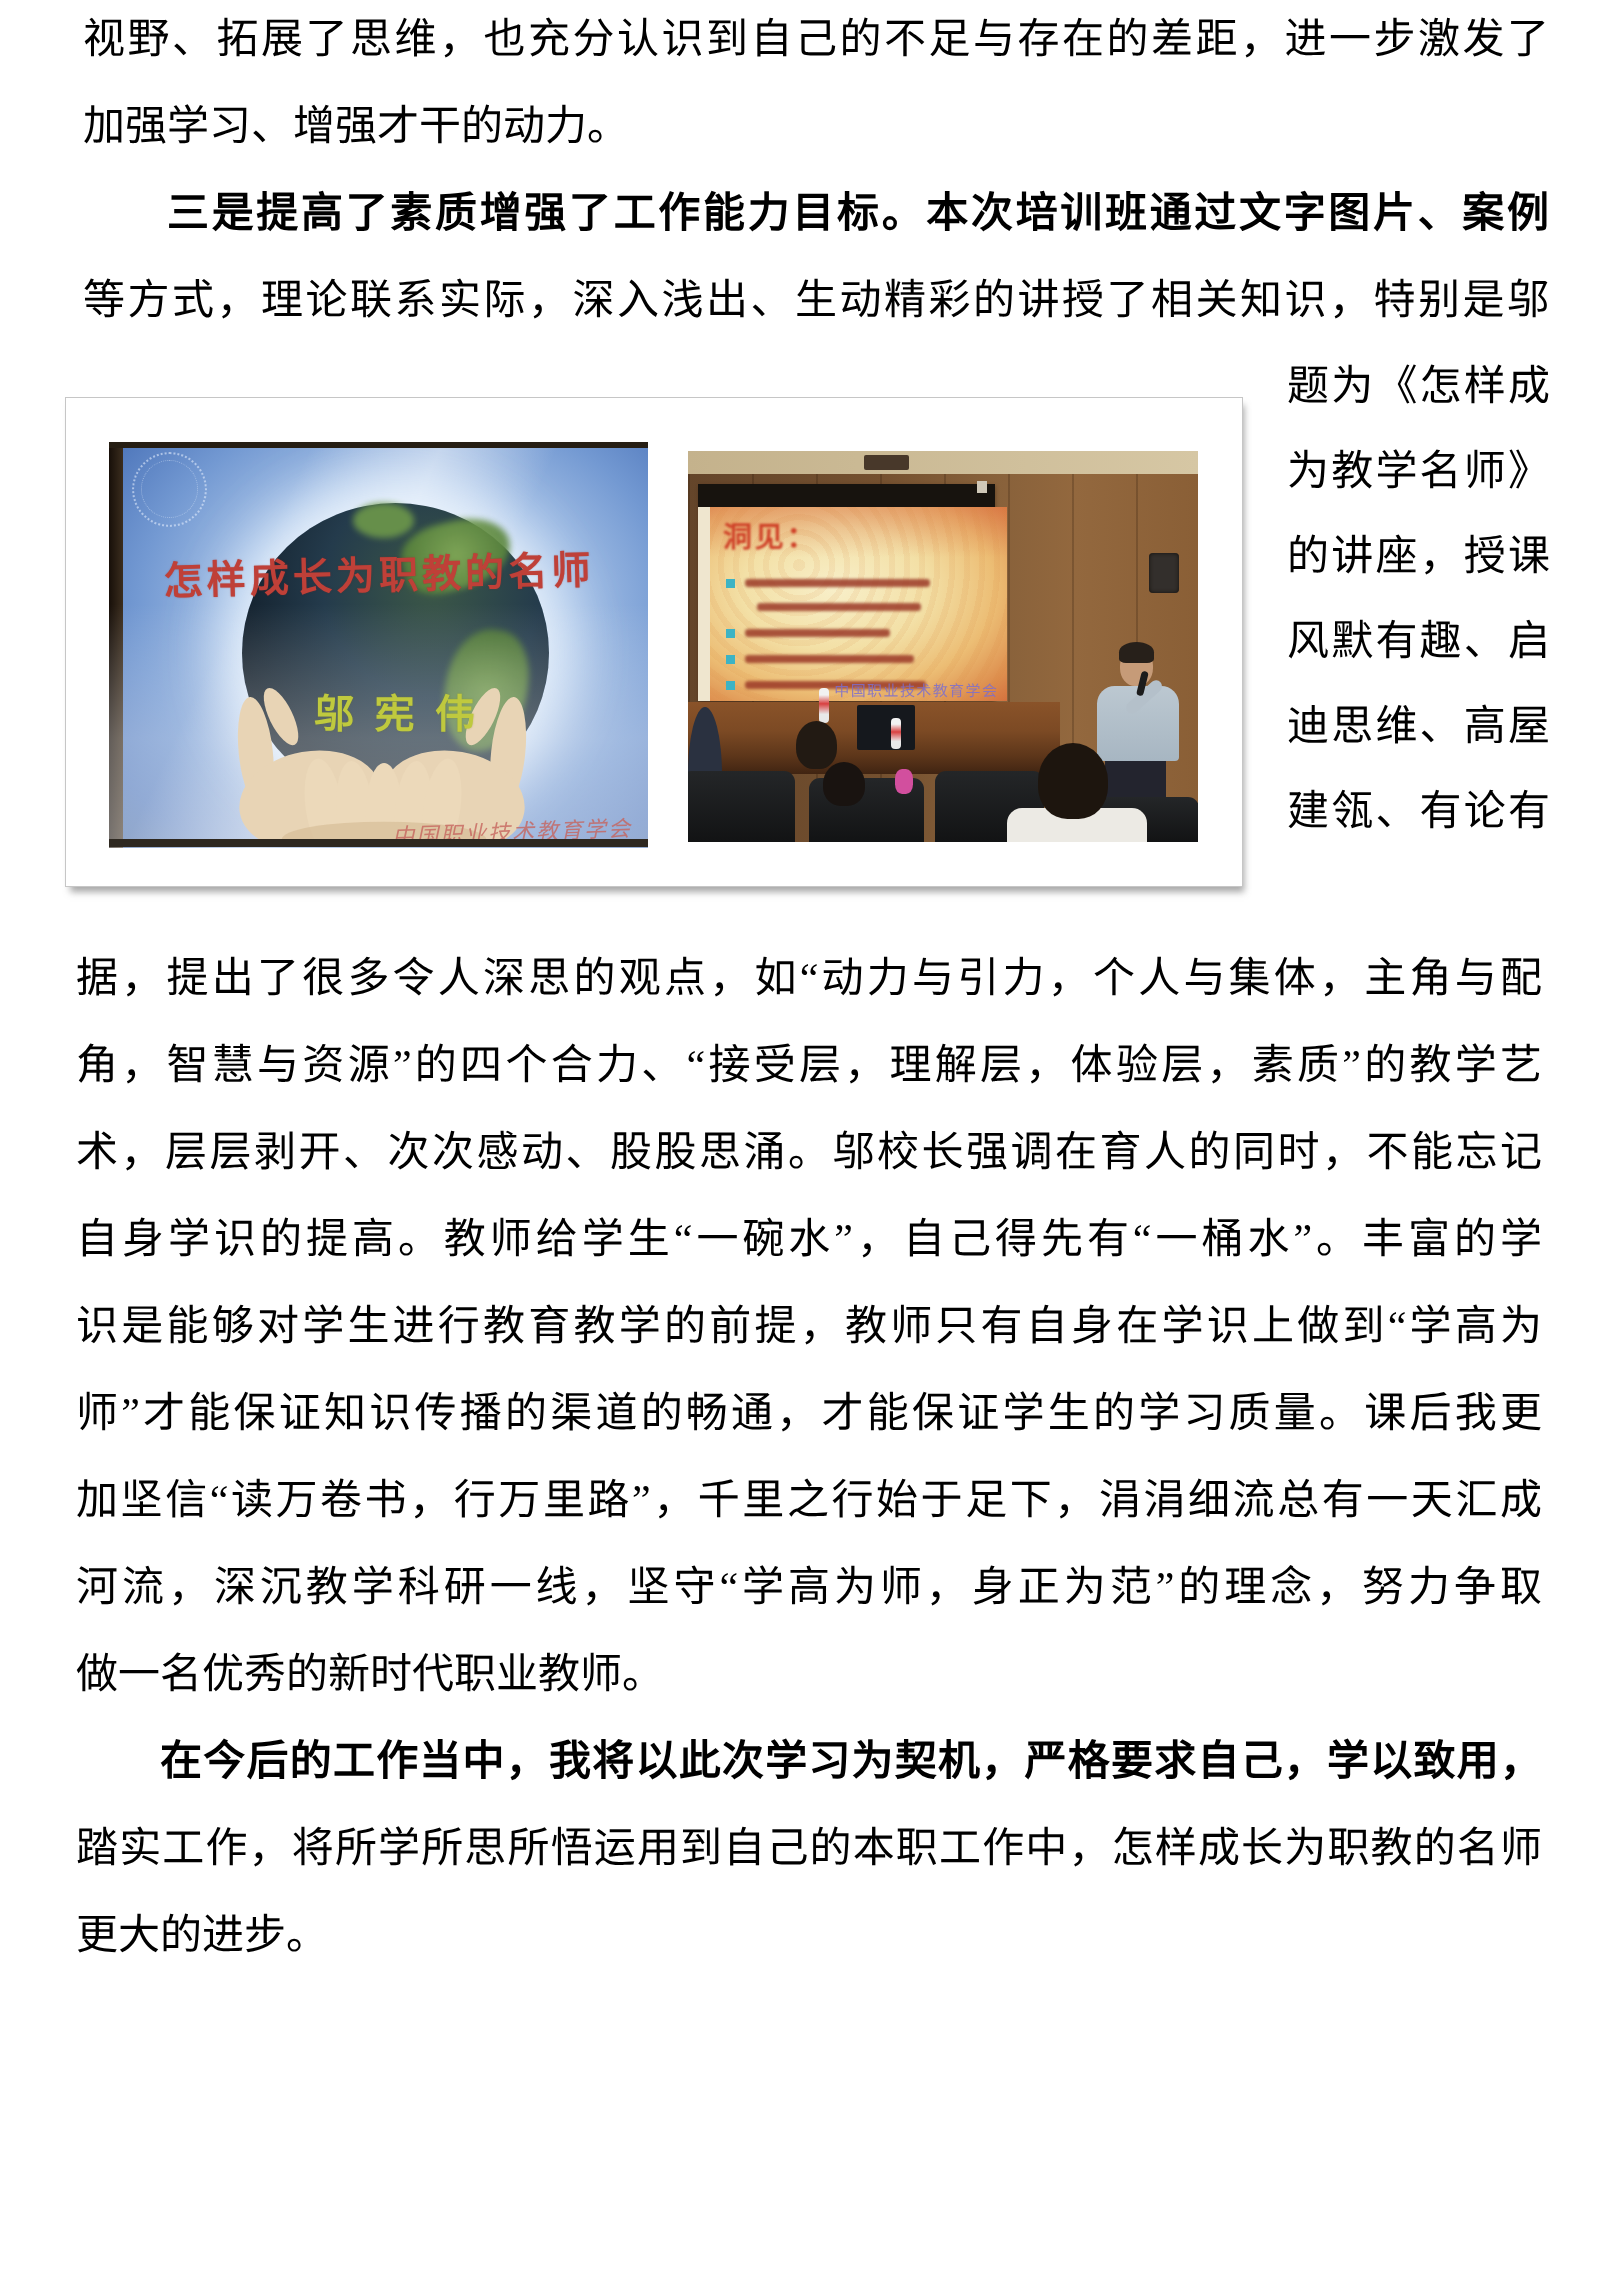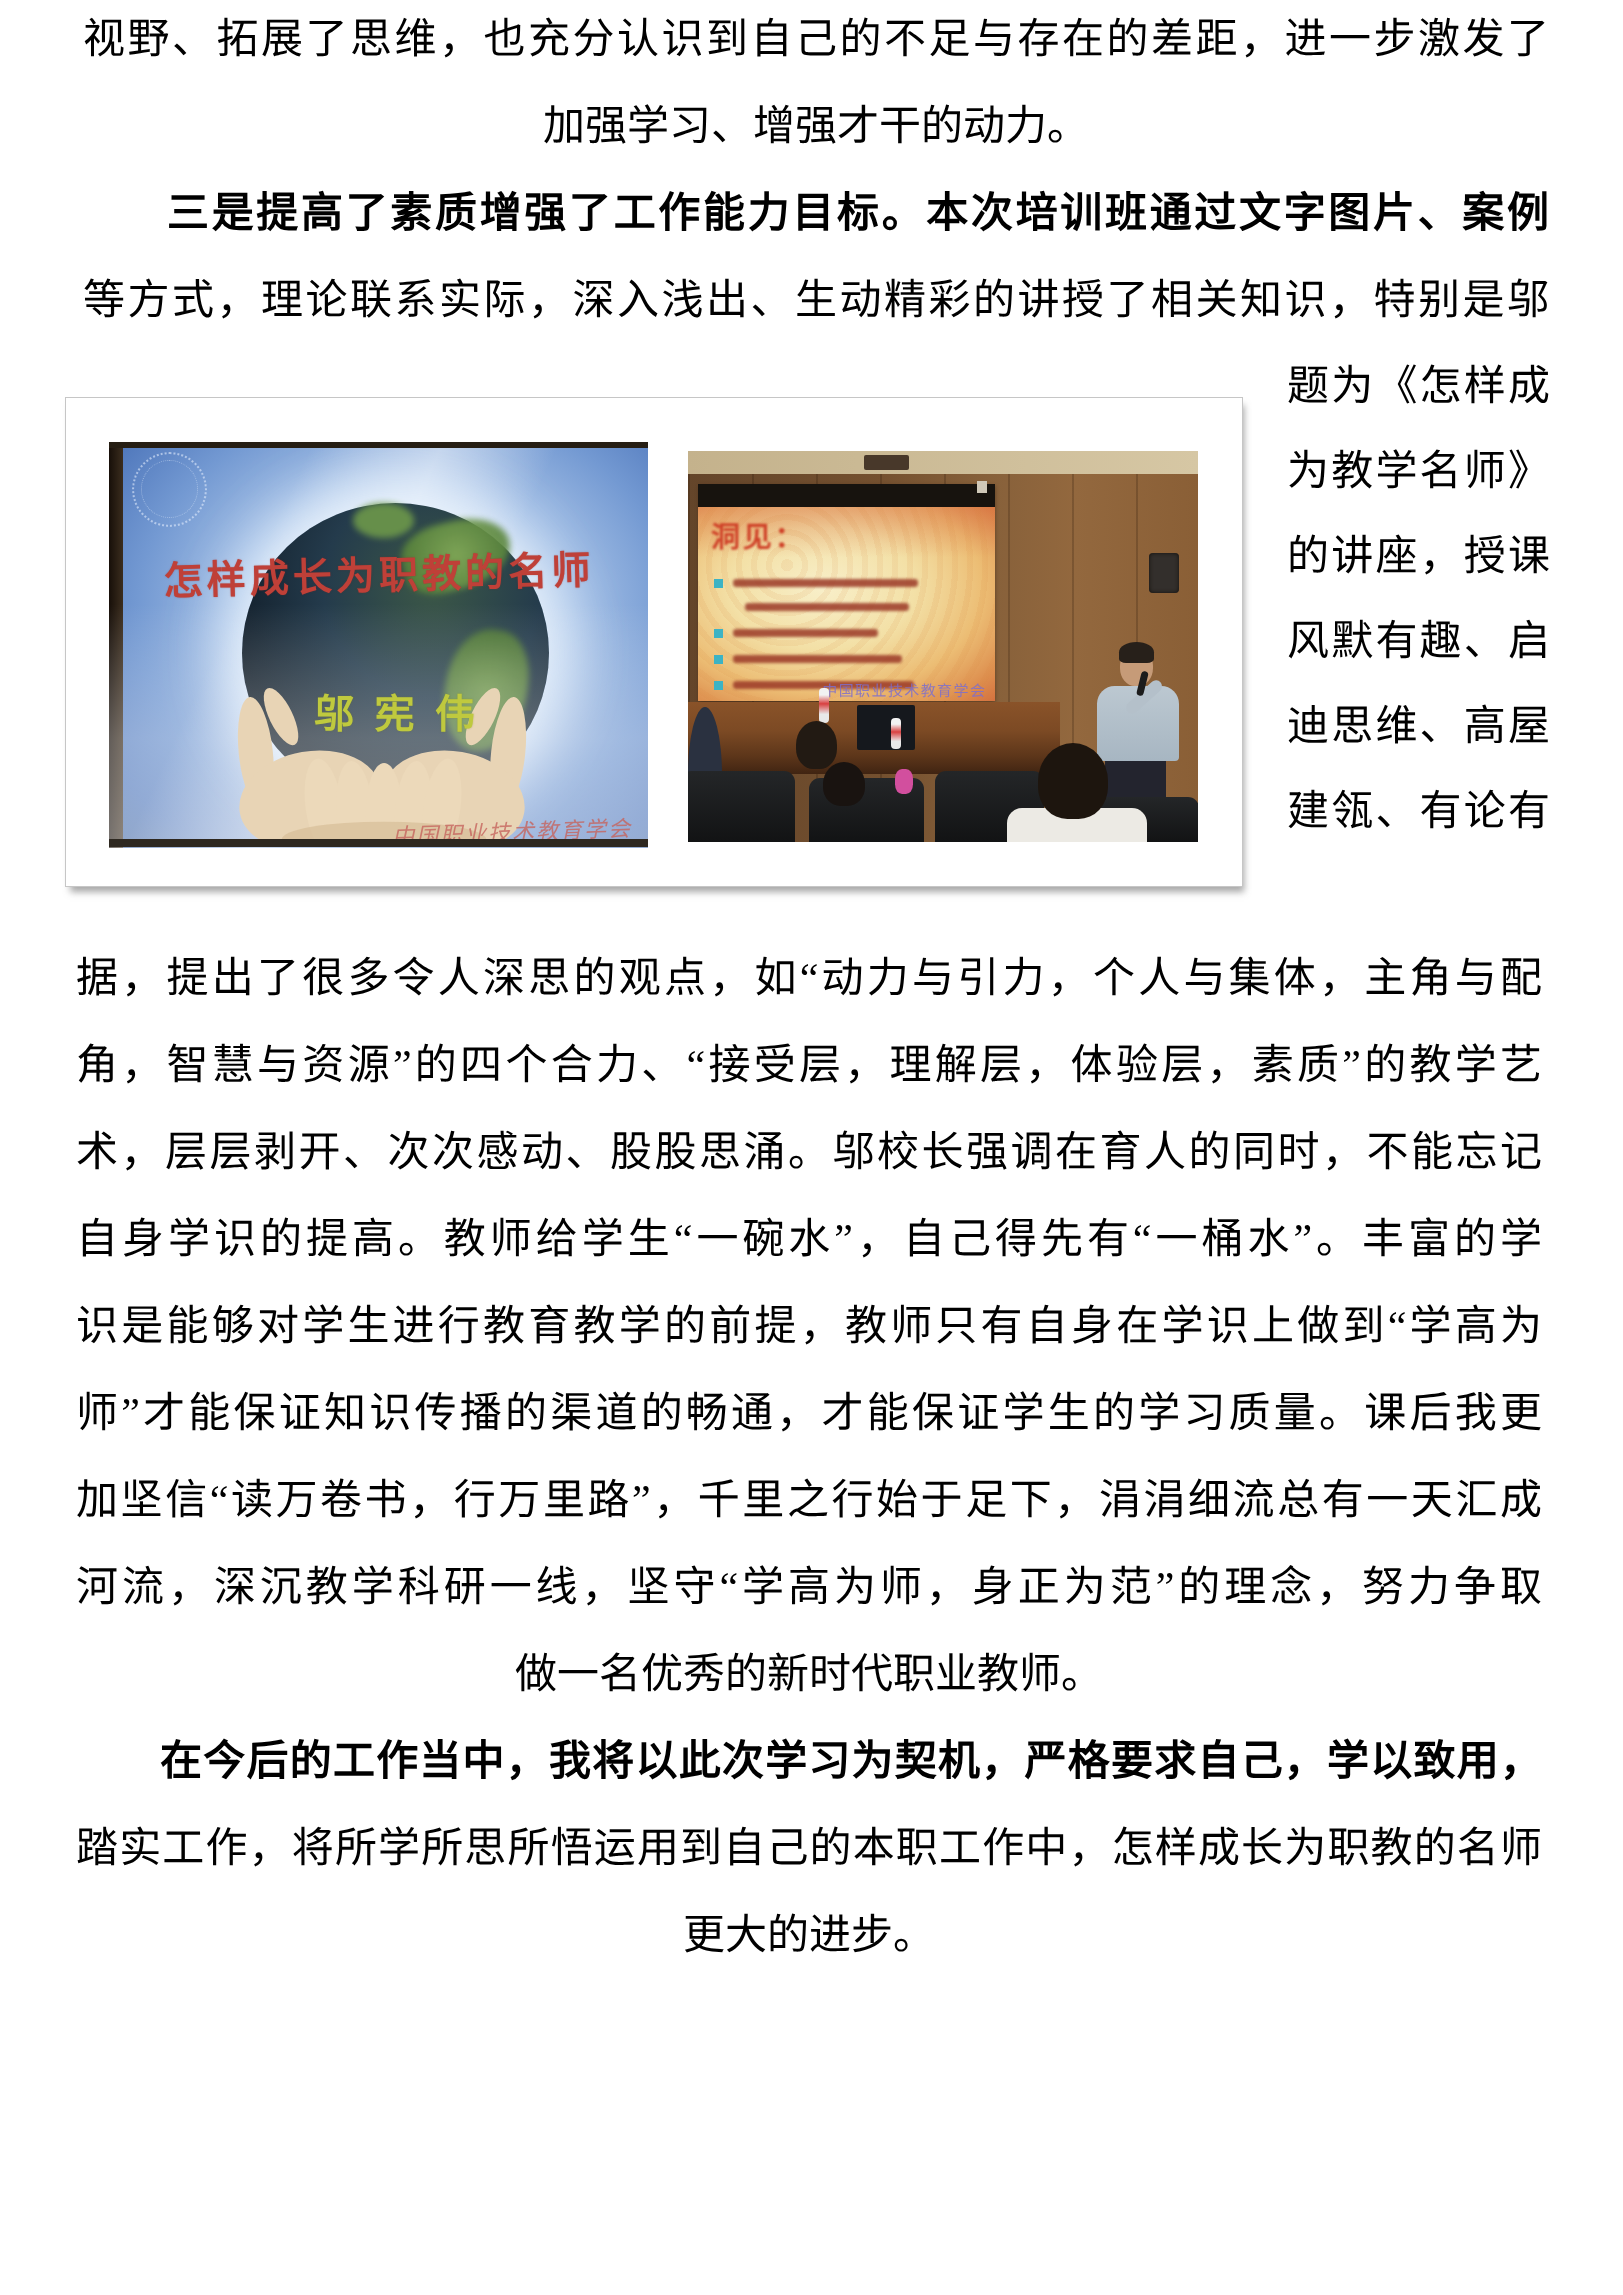--- a/index.html
+++ b/index.html
@@ -5,21 +5,21 @@
   html,body{margin:0;padding:0;background:#ffffff;}
   .page{
     position:relative;width:1623px;height:2295px;background:#ffffff;
     font-family:"Liberation Serif","DejaVu Serif",serif;color:#000;overflow:hidden;
   }
   .abs{position:absolute;}
   
   .tblock{position:absolute;font-size:42px;color:#000;}
   #top-lines{left:83px;top:-4.1px;width:1466px;}
   #bottom-lines{left:69px;top:935px;width:1466px;margin-left:7px;}
-  #top-lines .line,#bottom-lines .line{height:87px;line-height:87px;text-align:center;}
+  #top-lines .line,#bottom-lines .line{height:87px;line-height:87px;}
   #side-lines{left:1287px;top:344px;width:263px;}
   #side-lines .line{height:85px;line-height:85px;}
   .line{white-space:normal;word-break:keep-all;}
   .line.j{text-align:justify;text-align-last:justify;}
   .line.ind{text-indent:2em;font-weight:bold;}
   
   #figure-card{
     position:absolute;left:65px;top:397px;width:1178px;height:490px;
     background:#fff;border:1.4px solid #c6c6c6;box-sizing:border-box;
     box-shadow:3.4px 6.1px 6.8px -1.4px rgba(95,95,95,.55);
@@ -80,21 +80,21 @@
       repeating-linear-gradient(90deg, rgba(38,20,6,.22) 0 2px, rgba(0,0,0,0) 2px 64px),
       linear-gradient(90deg,#64452a 0%,#74502f 38%,#86603a 58%,#93683e 76%,#8a5f36 100%);
   }
   .ceiling{left:0;top:0;width:100%;height:23px;background:linear-gradient(90deg,#c4b28c,#d6c7a4);}
   .ceiling-slot{left:176px;top:4.1px;width:45px;height:15px;background:#48382a;border-radius:2px;}
   .proj-screen{left:9.5px;top:33px;width:297px;height:217px;background:#efe6cf;
     box-shadow:1.4px 2px 4.1px rgba(30,15,5,.4);}
   .screen-black-band{left:0;top:0;width:100%;height:23px;background:#17130e;}
   .screen-bracket{left:289px;top:30px;width:9.5px;height:12.3px;background:#cfc8b8;}
   .slide-area{
-    left:0;top:23px;width:100%;height:194px;
+    left:12px;top:23px;width:100%;height:194px;
     background:
       repeating-radial-gradient(circle at 30% 30%, rgba(214,130,60,.10) 0 6.1px, rgba(0,0,0,0) 6.1px 15px),
       linear-gradient(180deg, rgba(205,65,40,.30) 0%, rgba(205,65,40,0) 26%),
       radial-gradient(ellipse at 42% 42%, #f8efc9 0%, #f3e0a6 38%, #ecbd74 66%, #dd8d4d 88%, #d4703f 100%);
   }
   .screen-heading{
     left:13.6px;top:5.5px;font-size:29px;font-weight:700;color:#cf4128;
     letter-spacing:2.7px;filter:blur(0.8px);
   }
   .brow{position:absolute;left:16.4px;height:11px;}

